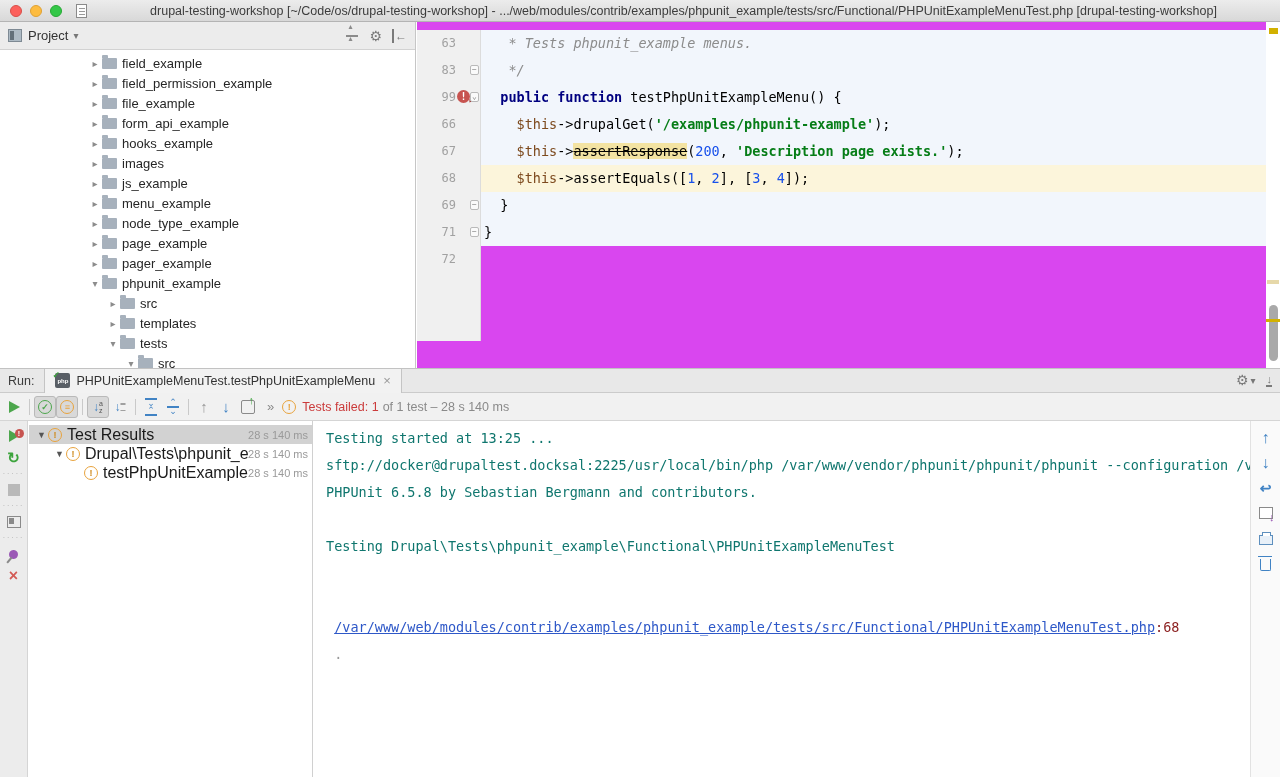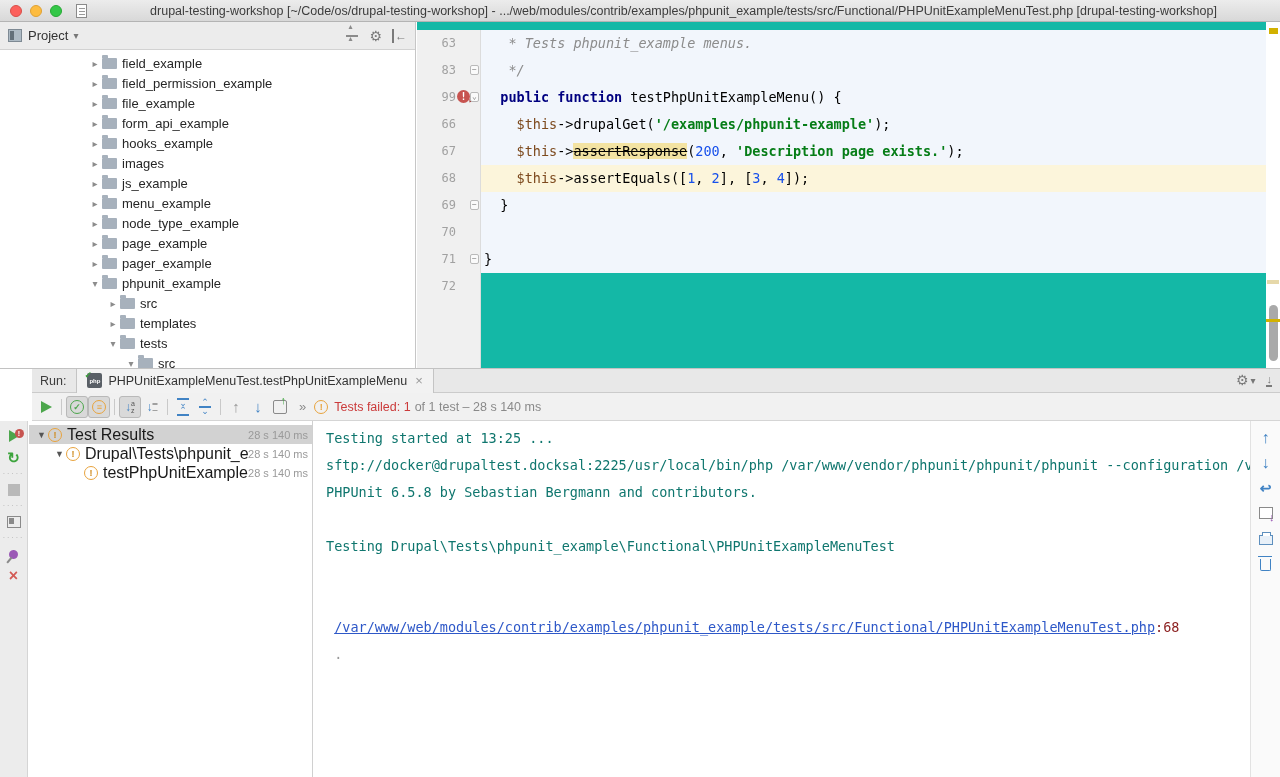--- a/index.html
+++ b/index.html
@@ -37,21 +37,21 @@
   .gear { font-size:14px; color:#7a7a7a; line-height:14px; }
   .hide-ic { font-size:12px; color:#7a7a7a; border-left:2px solid #7a7a7a; padding-left:1px; }
   .tree { padding-top:3px; }
   .tree-row { height:20px; display:flex; align-items:center; white-space:nowrap; }
   .tw-arrow { width:14px; font-size:10px; color:#8c8c8c; display:inline-block; text-align:center; flex:0 0 14px; }
   .folder-icon { width:15px; height:11px; background:#a7b1bc; border-radius:1px; position:relative; margin-right:5px; flex:0 0 15px; }
   .folder-icon:before { content:""; position:absolute; top:-3px; left:0; width:6px; height:3px; background:#a7b1bc; border-radius:1px 1px 0 0; }
   .tw-label { font-size:13px; color:#262626; }
 
   
-  .editor { position:absolute; left:417px; top:0; right:0; height:346px; background:#14b8a6; overflow:hidden; }
+  .editor { position:absolute; left:417px; top:0; right:0; height:346px; background:#d946ef; overflow:hidden; }
   .ed-lines { position:absolute; top:0; left:0; right:0; }
   .ed-line { display:flex; height:27px; line-height:27px; font-family:"DejaVu Sans Mono","Liberation Mono",monospace; font-size:13.5px; }
   .ln-gutter { flex:0 0 64px; background:#f0f0f0; border-right:1px solid #dcdcdc; position:relative; color:#a1a1a1; font-size:12px; }
   .ln-num { position:absolute; right:24px; top:0; }
   .run-fail-icon { position:absolute; left:40px; top:6px; width:13px; height:13px; border-radius:50%; background:#c75450; color:#fff; font-size:10px; font-weight:bold; text-align:center; line-height:13px; }
   .run-fail-icon:after { content:"▸"; position:absolute; right:-4px; bottom:-4px; color:#9e2b25; font-size:9px; }
   .fold-mark { position:absolute; left:53px; top:8px; width:9px; height:10px; border:1px solid #b9b9b9; border-radius:2px; background:#fafafa; color:#8a8a8a; font-size:8px; line-height:8px; text-align:center; }
   .ln-code { flex:1; white-space:pre; padding-left:3px; color:#000; }
   .ed-line.tint .ln-code { background:#f2f6fc; }
   .ed-line.hl .ln-code { background:#fcf5db; }
@@ -65,21 +65,21 @@
   .ed-fill { display:flex; height:68px; }
   .ed-fill .ln-gutter { height:68px; }
   
   .ed-scroll { position:absolute; right:0; top:0; width:14px; bottom:0; background:#fff; }
   .stripe-top { position:absolute; right:2px; top:6px; width:9px; height:6px; background:#d2b100; }
   .stripe-tan { position:absolute; right:1px; top:258px; width:12px; height:4px; background:#e6d8a9; }
   .ed-thumb { position:absolute; right:2px; top:283px; width:9px; height:56px; background:#a9a9a9; border-radius:5px; }
   .stripe-yel { position:absolute; right:0; top:297px; width:14px; height:3px; background:#d2b100; }
 
   
-  .run-panel { position:absolute; top:368px; left:0; right:0; height:409px; background:#fff; border-top:1px solid #c2c2c2;padding-left:32px; }
+  .run-panel { position:absolute; top:368px; left:0; right:0; height:409px; background:#fff; border-top:1px solid #c2c2c2; }
   .run-tabbar { height:24px; background:#e8e8e8; border-bottom:1px solid #cbcbcb; display:flex; align-items:center; }
   .run-label { font-size:12.5px; color:#3c3c3c; padding:0 10px 0 8px; }
   .run-tab { height:24px; display:flex; align-items:center; gap:6px; padding:0 10px; background:#f2f2f2; border-left:1px solid #c4c4c4; border-right:1px solid #c4c4c4; }
   .php-icon { width:15px; height:15px; background:#595f66; border-radius:2px; color:#fff; font-size:6px; font-weight:bold; display:flex; align-items:center; justify-content:center; position:relative; }
   .php-check { position:absolute; top:-3px; left:-3px; color:#3da43d; font-size:9px; font-weight:bold; }
   .run-tab-title { font-size:12.5px; color:#333; }
   .tab-close { color:#9a9a9a; font-size:13px; margin-left:2px; }
 
   .run-toolbar { height:28px; background:#f1f1f1; border-bottom:1px solid #d5d5d5; display:flex; align-items:center; }
   .tbtn { width:22px; height:22px; display:flex; align-items:center; justify-content:center; border-radius:3px; flex:0 0 auto; }
@@ -302,26 +302,20 @@
           </div>
           <div class="ed-line tint">
             <div class="ln-gutter">
               <span class="ln-num">69</span>
               <span class="fold-mark">−</span>
             </div>
             <div class="ln-code"><span class="tk-pln">  }</span></div>
           </div>
           <div class="ed-line tint">
             <div class="ln-gutter">
-              <span class="ln-num">70</span>
-            </div>
-            <div class="ln-code">&nbsp;</div>
-          </div>
-          <div class="ed-line tint">
-            <div class="ln-gutter">
               <span class="ln-num">71</span>
               <span class="fold-mark">−</span>
             </div>
             <div class="ln-code"><span class="tk-pln">}</span></div>
           </div>
           <div class="ed-line">
             <div class="ln-gutter">
               <span class="ln-num">72</span>
             </div>
             <div class="ln-code">&nbsp;</div>

